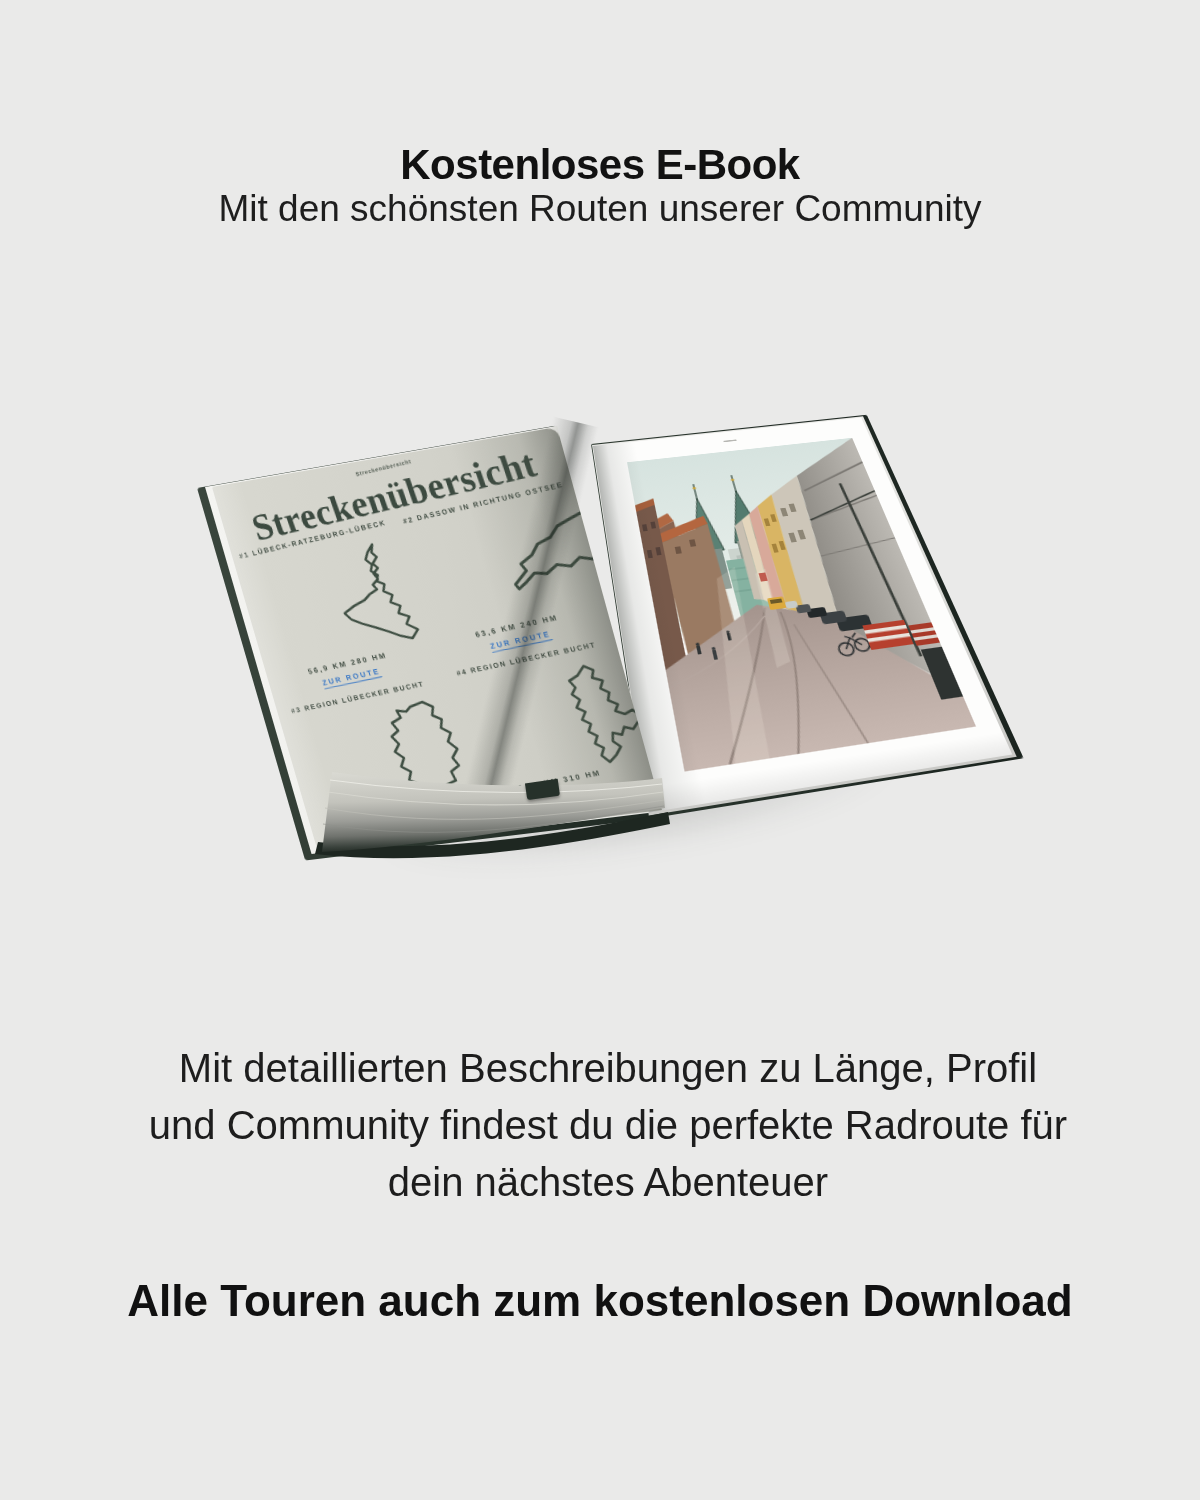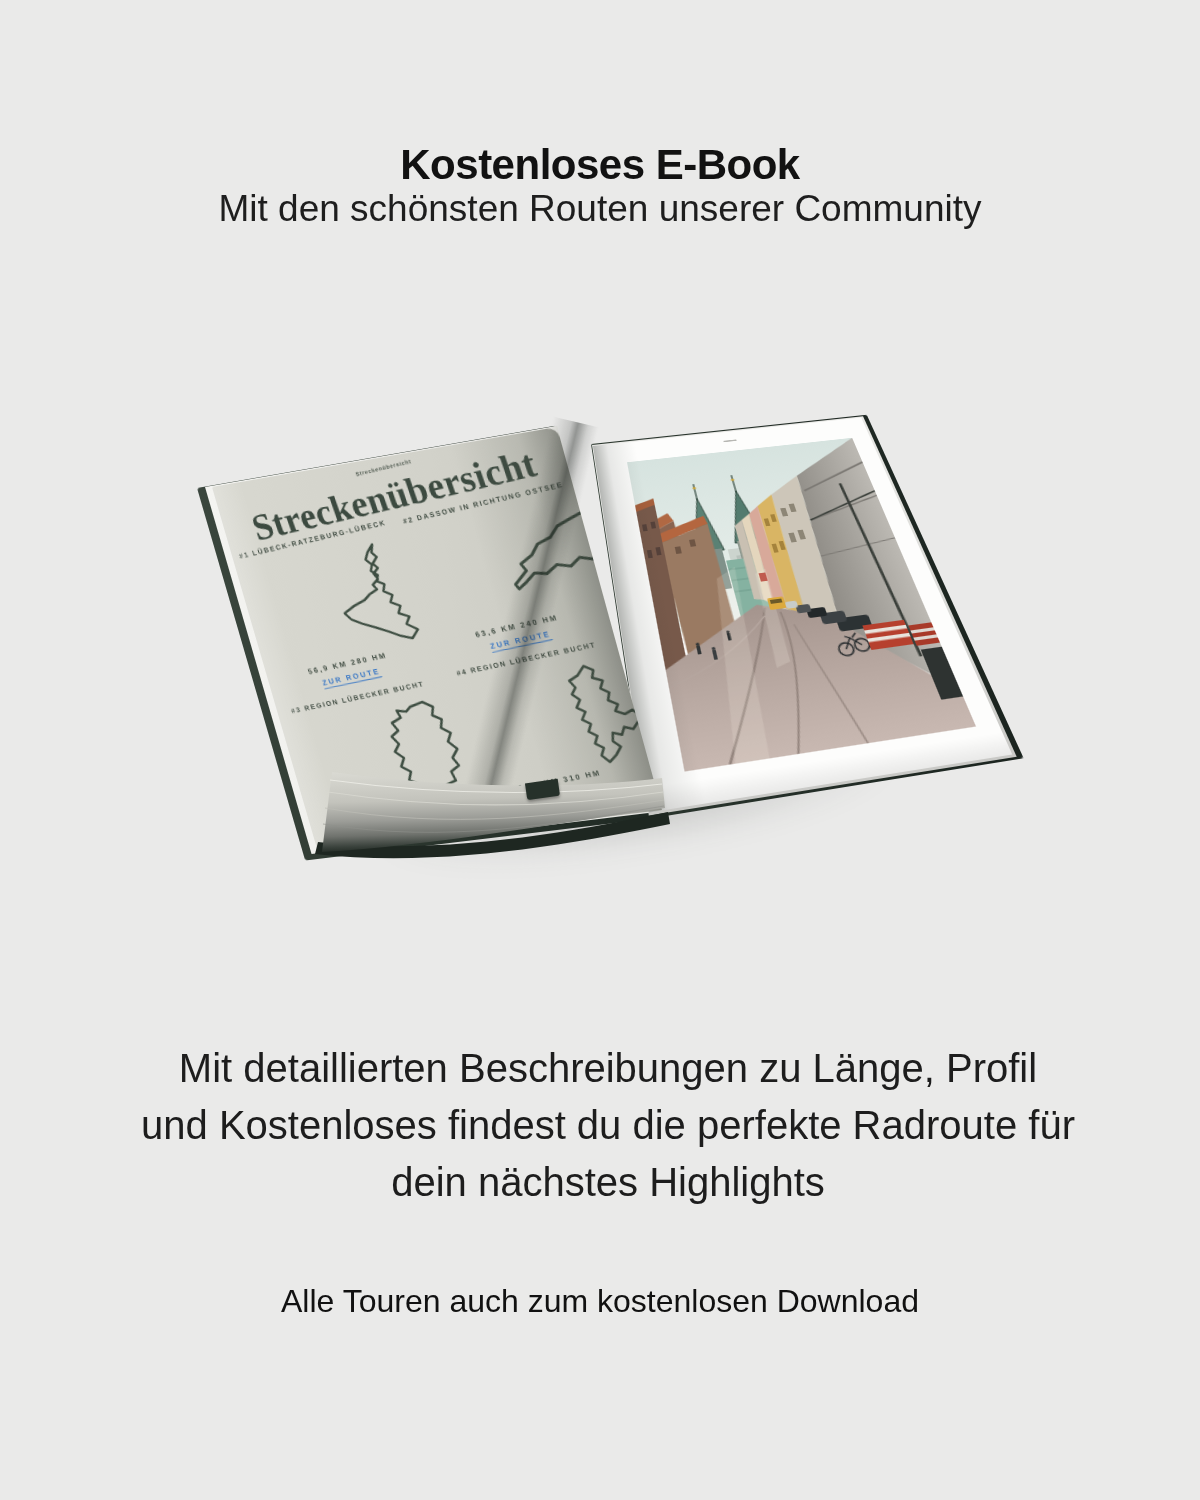--- a/index.html
+++ b/index.html
@@ -7,21 +7,21 @@
     width:1200px;height:1500px;
     background:#eaeae9;
     font-family:"Liberation Sans", sans-serif;
     overflow:hidden;
     position:relative;
   }
   .center-text{position:absolute;left:0;right:0;text-align:center;color:#161616;}
   #main-title{top:113px;font-size:42px;font-weight:700;letter-spacing:-0.5px;color:#121212;}
   #main-subtitle{top:188px;font-size:37px;font-weight:400;color:#1e1e1e;}
   #body-paragraph{top:1040px;font-size:40px;line-height:57px;font-weight:400;color:#1d1d1d;margin-left:16px;}
-  #cta-text{top:1272px;font-size:32px;line-height:58px;font-weight:400;color:#111;}
+  #cta-text{top:1272px;font-size:44px;line-height:58px;font-weight:700;color:#111;}
 
   
   #book-scene{position:absolute;left:185px;top:390px;width:860px;height:500px;}
   #book-scene > div{position:absolute;}
   .h-left{transform-origin:0 0;
     transform:matrix3d(0.9278,-0.1614,0,-0.0001273, 0.2836,0.9766,0,0.0000439, 0,0,1,0, 0,0,0,1);}
   .h-right{transform-origin:0 0;
     transform:matrix3d(1.0179,-0.1078,0,0.0001457, 0.1094,0.7133,0,-0.000749, 0,0,1,0, 0,0,0,1);}
 
   #book-shadow{left:70px;top:330px;width:760px;height:150px;z-index:0;
@@ -278,19 +278,19 @@
       <path d="M15 88 C 140 110, 252 96, 354 80" fill="none" stroke="#bdbdb7" stroke-width="1" opacity="0.7"></path>
       <path d="M13 104 C 136 124, 246 104, 354 86" fill="none" stroke="#8f918c" stroke-width="1" opacity="0.6"></path>
     </svg>
   </div>
 
   <div id="bookmark-tab"></div>
 </div>
 
 <div id="body-paragraph" class="center-text">
   <div>Mit detaillierten Beschreibungen zu Länge, Profil</div>
-  <div>und Kostenloses findest du die perfekte Radroute für</div>
-  <div>dein nächstes Highlights</div>
+  <div>und Community findest du die perfekte Radroute für</div>
+  <div>dein nächstes Abenteuer</div>
 </div>
 
 <div id="cta-text" class="center-text">
   <div>Alle Touren auch zum kostenlosen Download</div>
 </div>
 
 </body></html>

